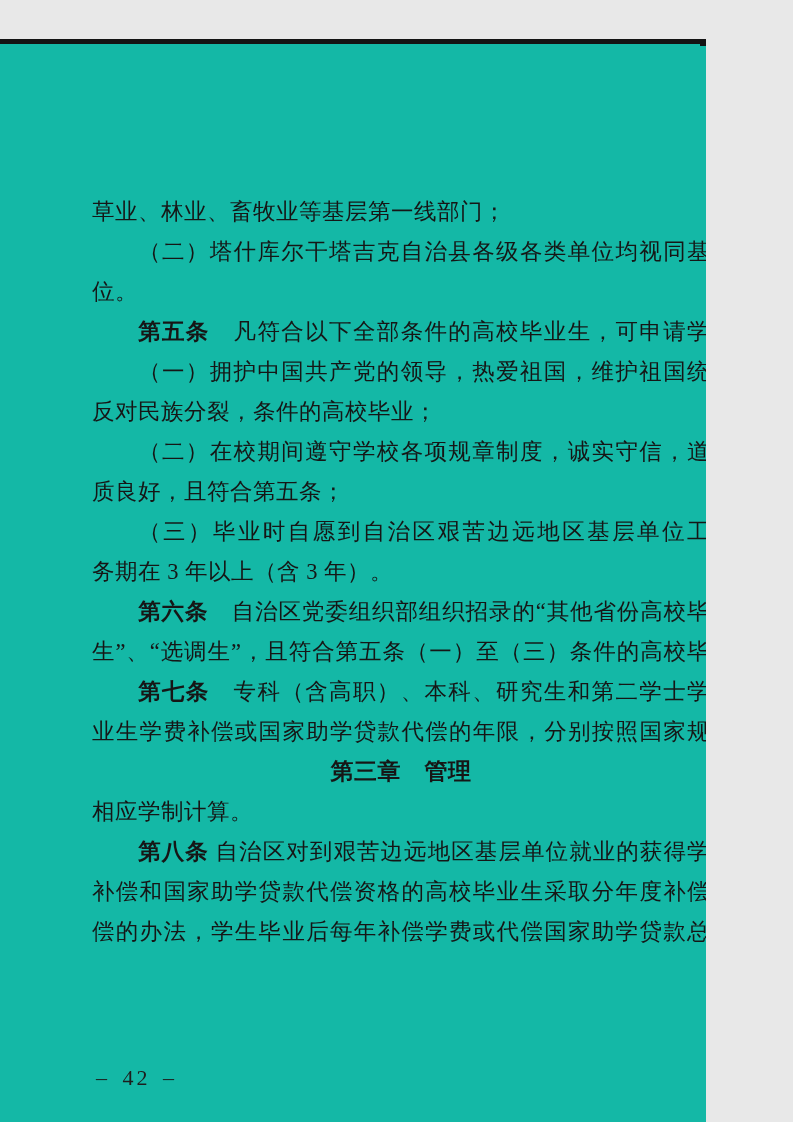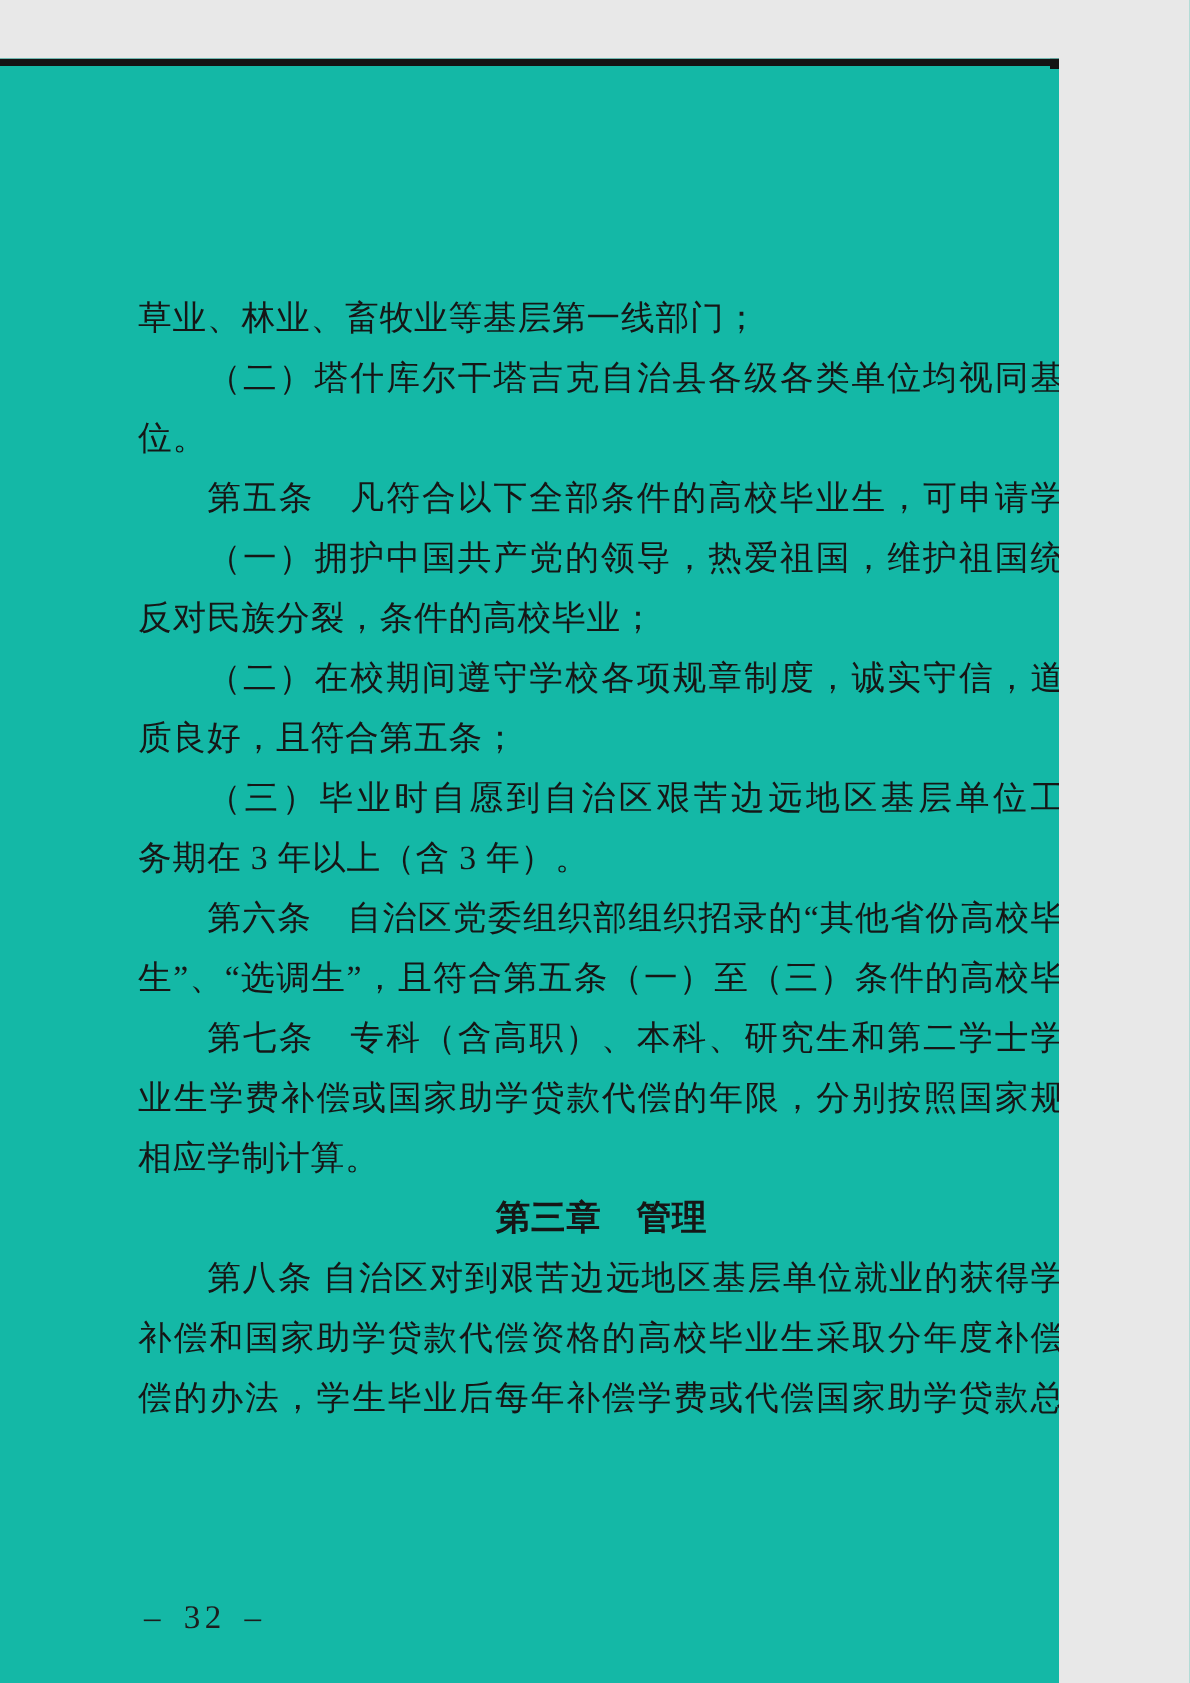--- a/index.html
+++ b/index.html
@@ -29,21 +29,21 @@
     text-align-last:justify;
     white-space:normal;
     overflow:hidden;
   }
   .l-ind{text-indent:2.05em;}
   .l-heading{
     text-align:center;
     font-weight:700;
     font-size:23px;
   }
-  .kw{font-weight:400;}
+  .kw{font-weight:700;}
   .page-number{
     position:absolute;
     left:96px;top:1026px;
     font-size:22px;
     letter-spacing:3px;
     word-spacing:4px;
     color:#1d1d1d;
   }
 </style>
 </head>
@@ -76,22 +76,22 @@
     <div class="line l-full l-ind"><span>（一）拥护中国共产党的领导，热爱祖国，维护祖国统一，</span></div>
     <div class="line"><span>反对民族分裂，条件的高校毕业；</span></div>
     <div class="line l-full l-ind"><span>（二）在校期间遵守学校各项规章制度，诚实守信，道德品</span></div>
     <div class="line"><span>质良好，且符合第五条；</span></div>
     <div class="line l-full l-ind"><span>（三）毕业时自愿到自治区艰苦边远地区基层单位工作、服</span></div>
     <div class="line"><span>务期在 3 年以上（含 3 年）。</span></div>
     <div class="line l-full l-ind"><b class="kw">第六条</b><span>　自治区党委组织部组织招录的“其他省份高校毕业</span></div>
     <div class="line l-full"><span>生”、“选调生”，且符合第五条（一）至（三）条件的高校毕业</span></div>
     <div class="line l-full l-ind"><b class="kw">第七条</b><span>　专科（含高职）、本科、研究生和第二学士学位毕</span></div>
     <div class="line l-full"><span>业生学费补偿或国家助学贷款代偿的年限，分别按照国家规定的</span></div>
+    <div class="line l-heading"><span>第三章　管理</span></div>
     <div class="line"><span>相应学制计算。</span></div>
-    <div class="line l-heading"><span>第三章　管理</span></div>
     <div class="line l-full l-ind"><b class="kw">第八条</b><span> 自治区对到艰苦边远地区基层单位就业的获得学费</span></div>
     <div class="line l-full"><span>补偿和国家助学贷款代偿资格的高校毕业生采取分年度补偿代</span></div>
     <div class="line l-full"><span>偿的办法，学生毕业后每年补偿学费或代偿国家助学贷款总额的</span></div>
   </div>
 
-  <div class="page-number">– 32 –</div>
+  <div class="page-number">– 42 –</div>
 
 </div>
 
 </body></html>

